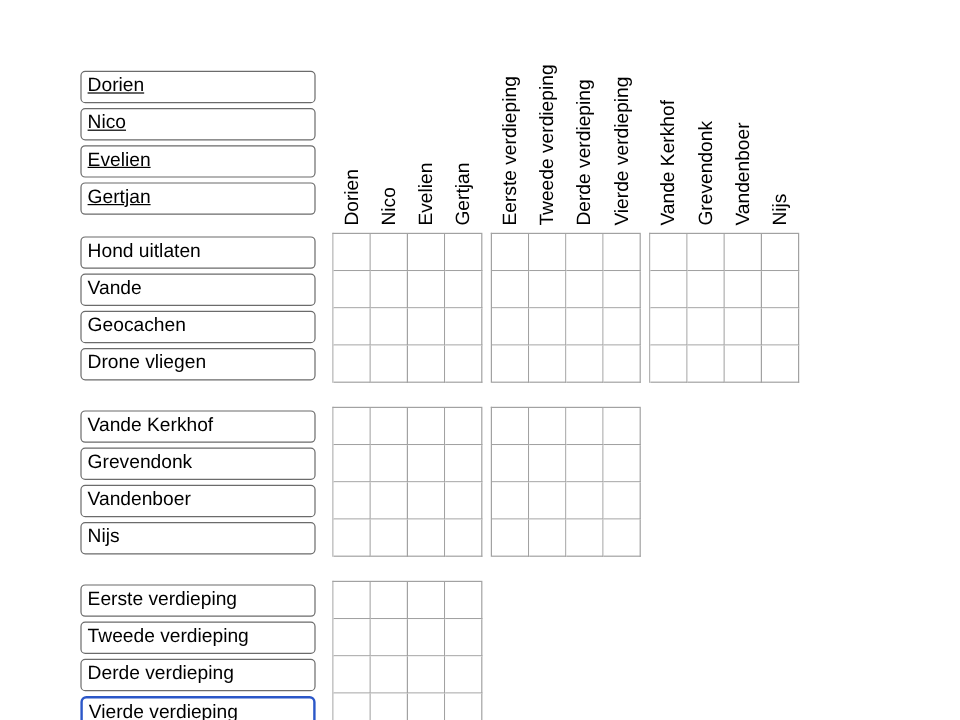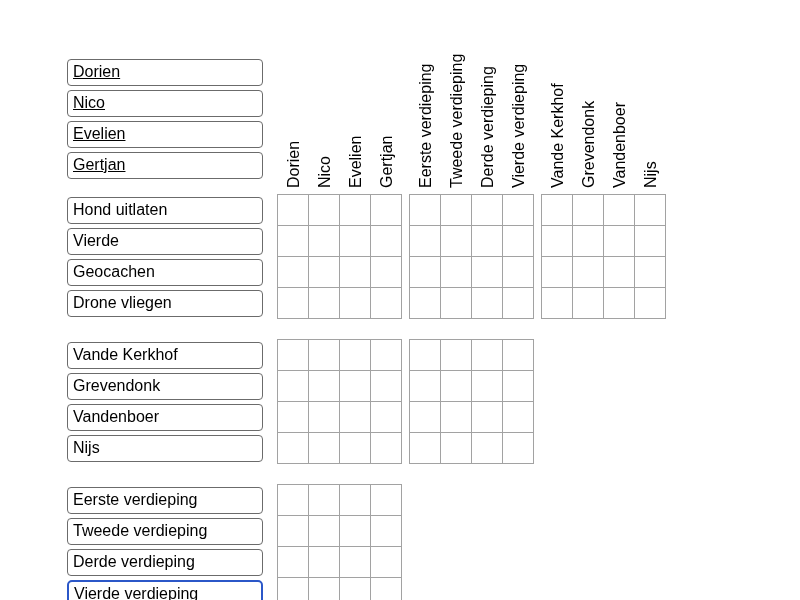--- a/index.html
+++ b/index.html
@@ -104,21 +104,21 @@
         <div class="col-header">
             <span>Nijs</span>
           </div>
       </div>
     </div>
   </div>
 
   <div class="puzzle-row">
     <div class="row-labels">
       <div class="box">Hond uitlaten</div>
-      <div class="box">Vierde</div>
+      <div class="box">Vande</div>
       <div class="box">Geocachen</div>
       <div class="box">Drone vliegen</div>
     </div>
     <div class="grids">
       <div class="grid-block">
           <div class="cell"></div>
           <div class="cell"></div>
           <div class="cell"></div>
           <div class="cell"></div>
           <div class="cell"></div>

